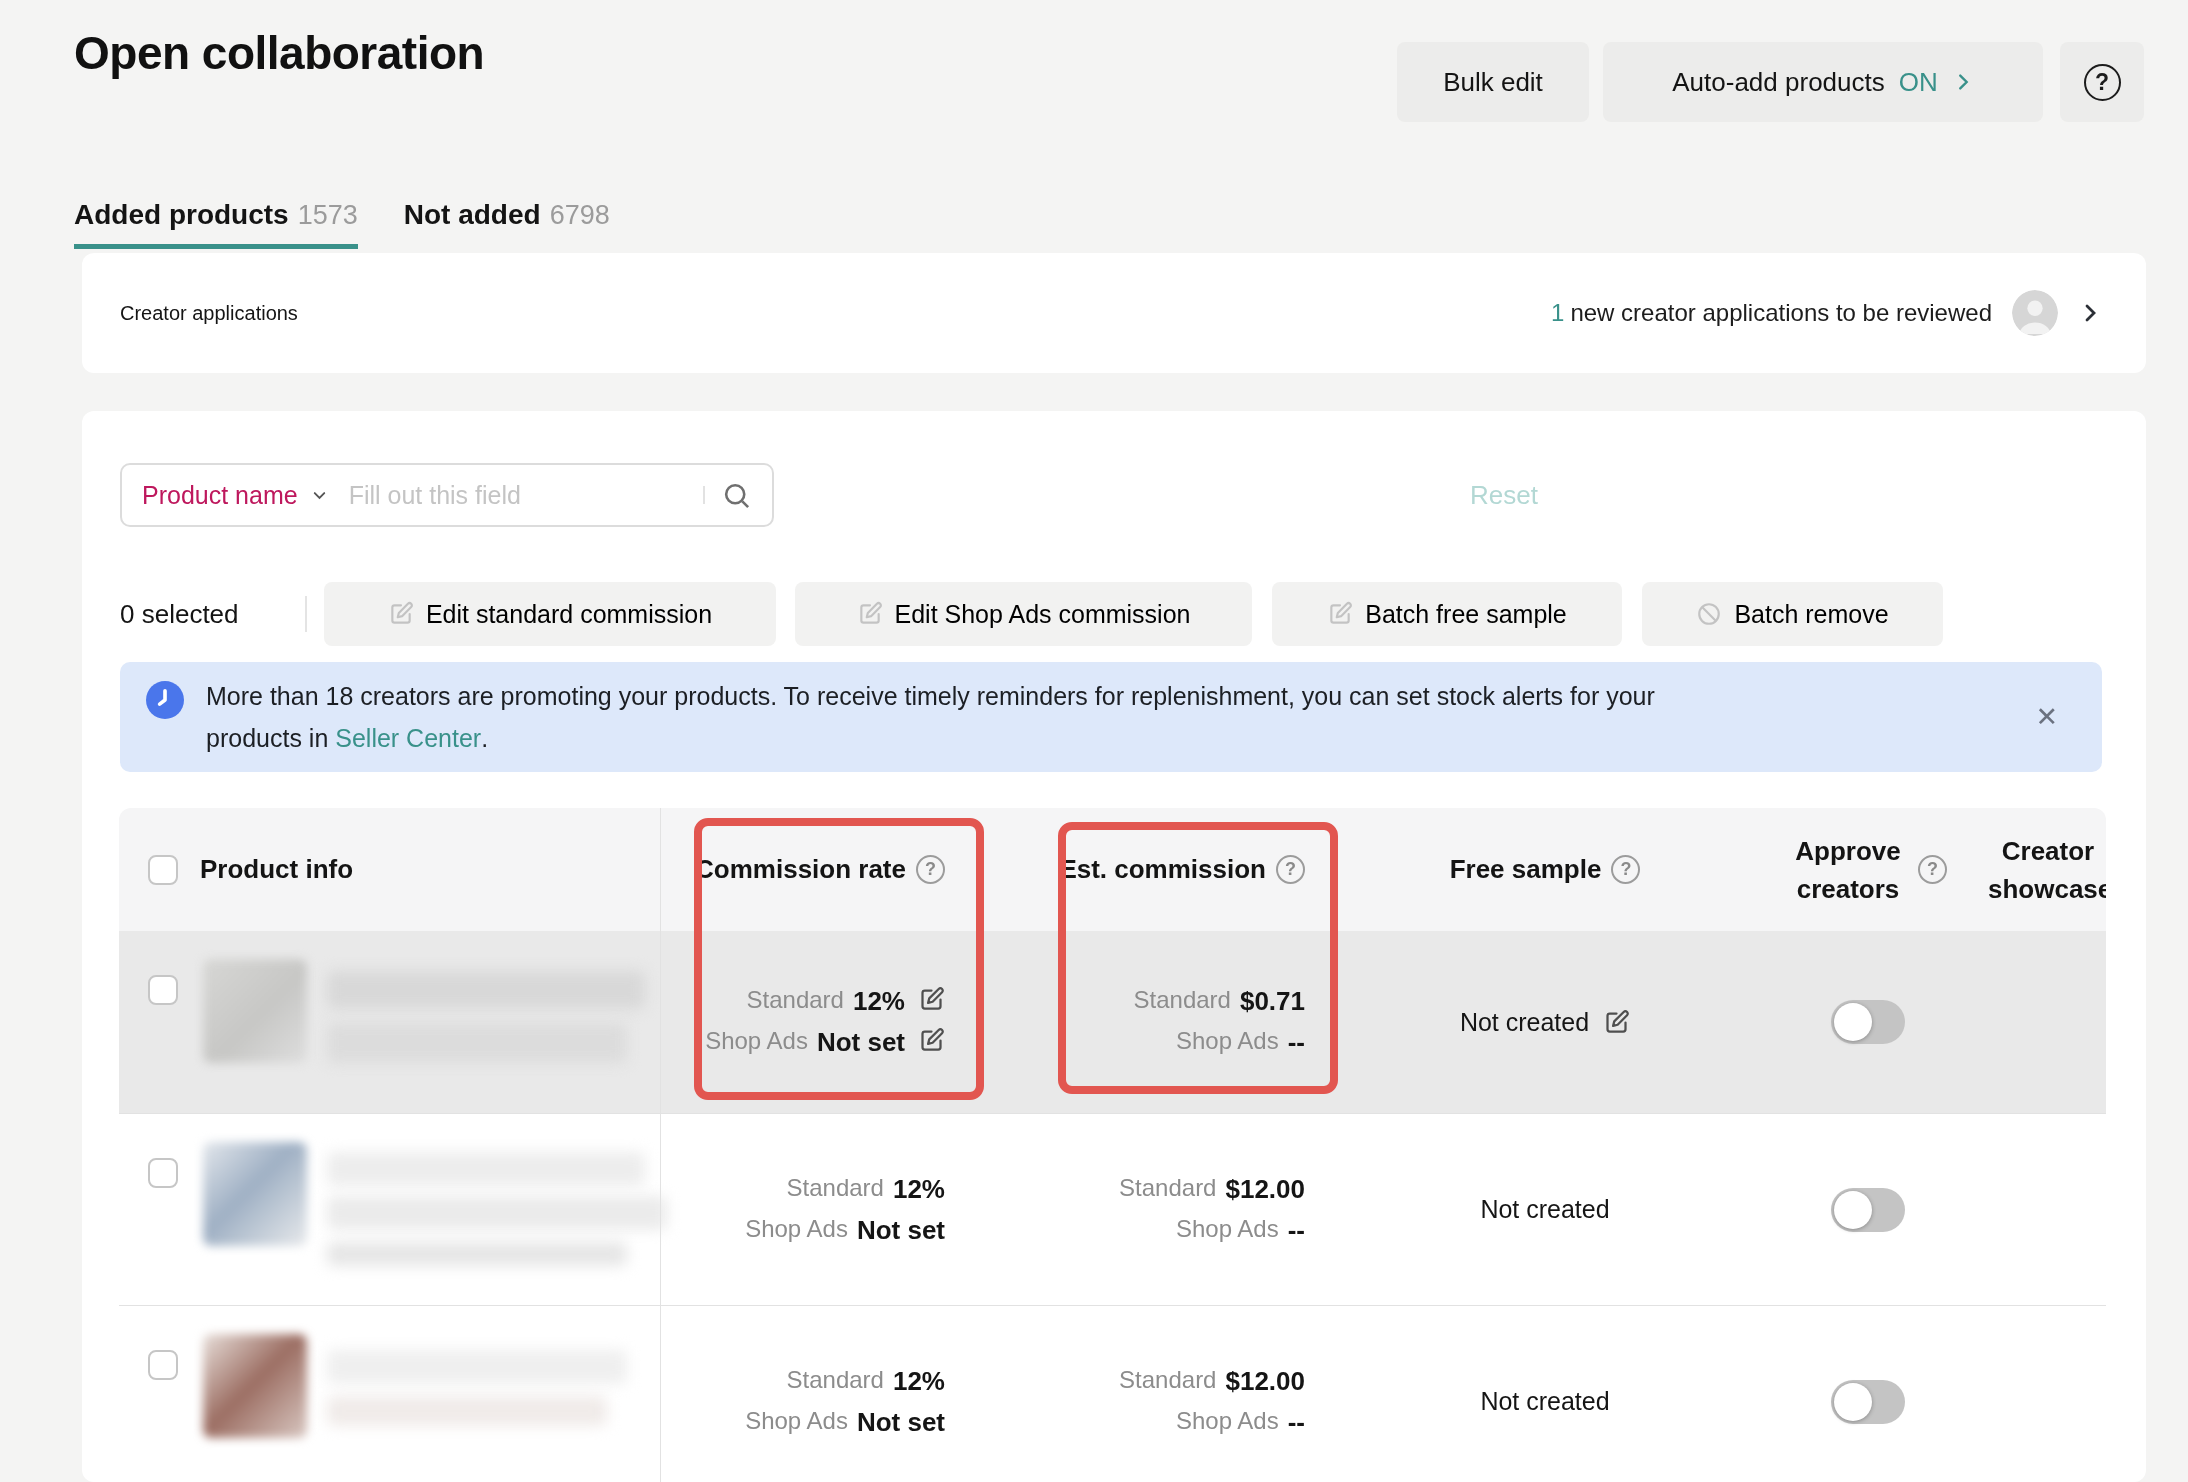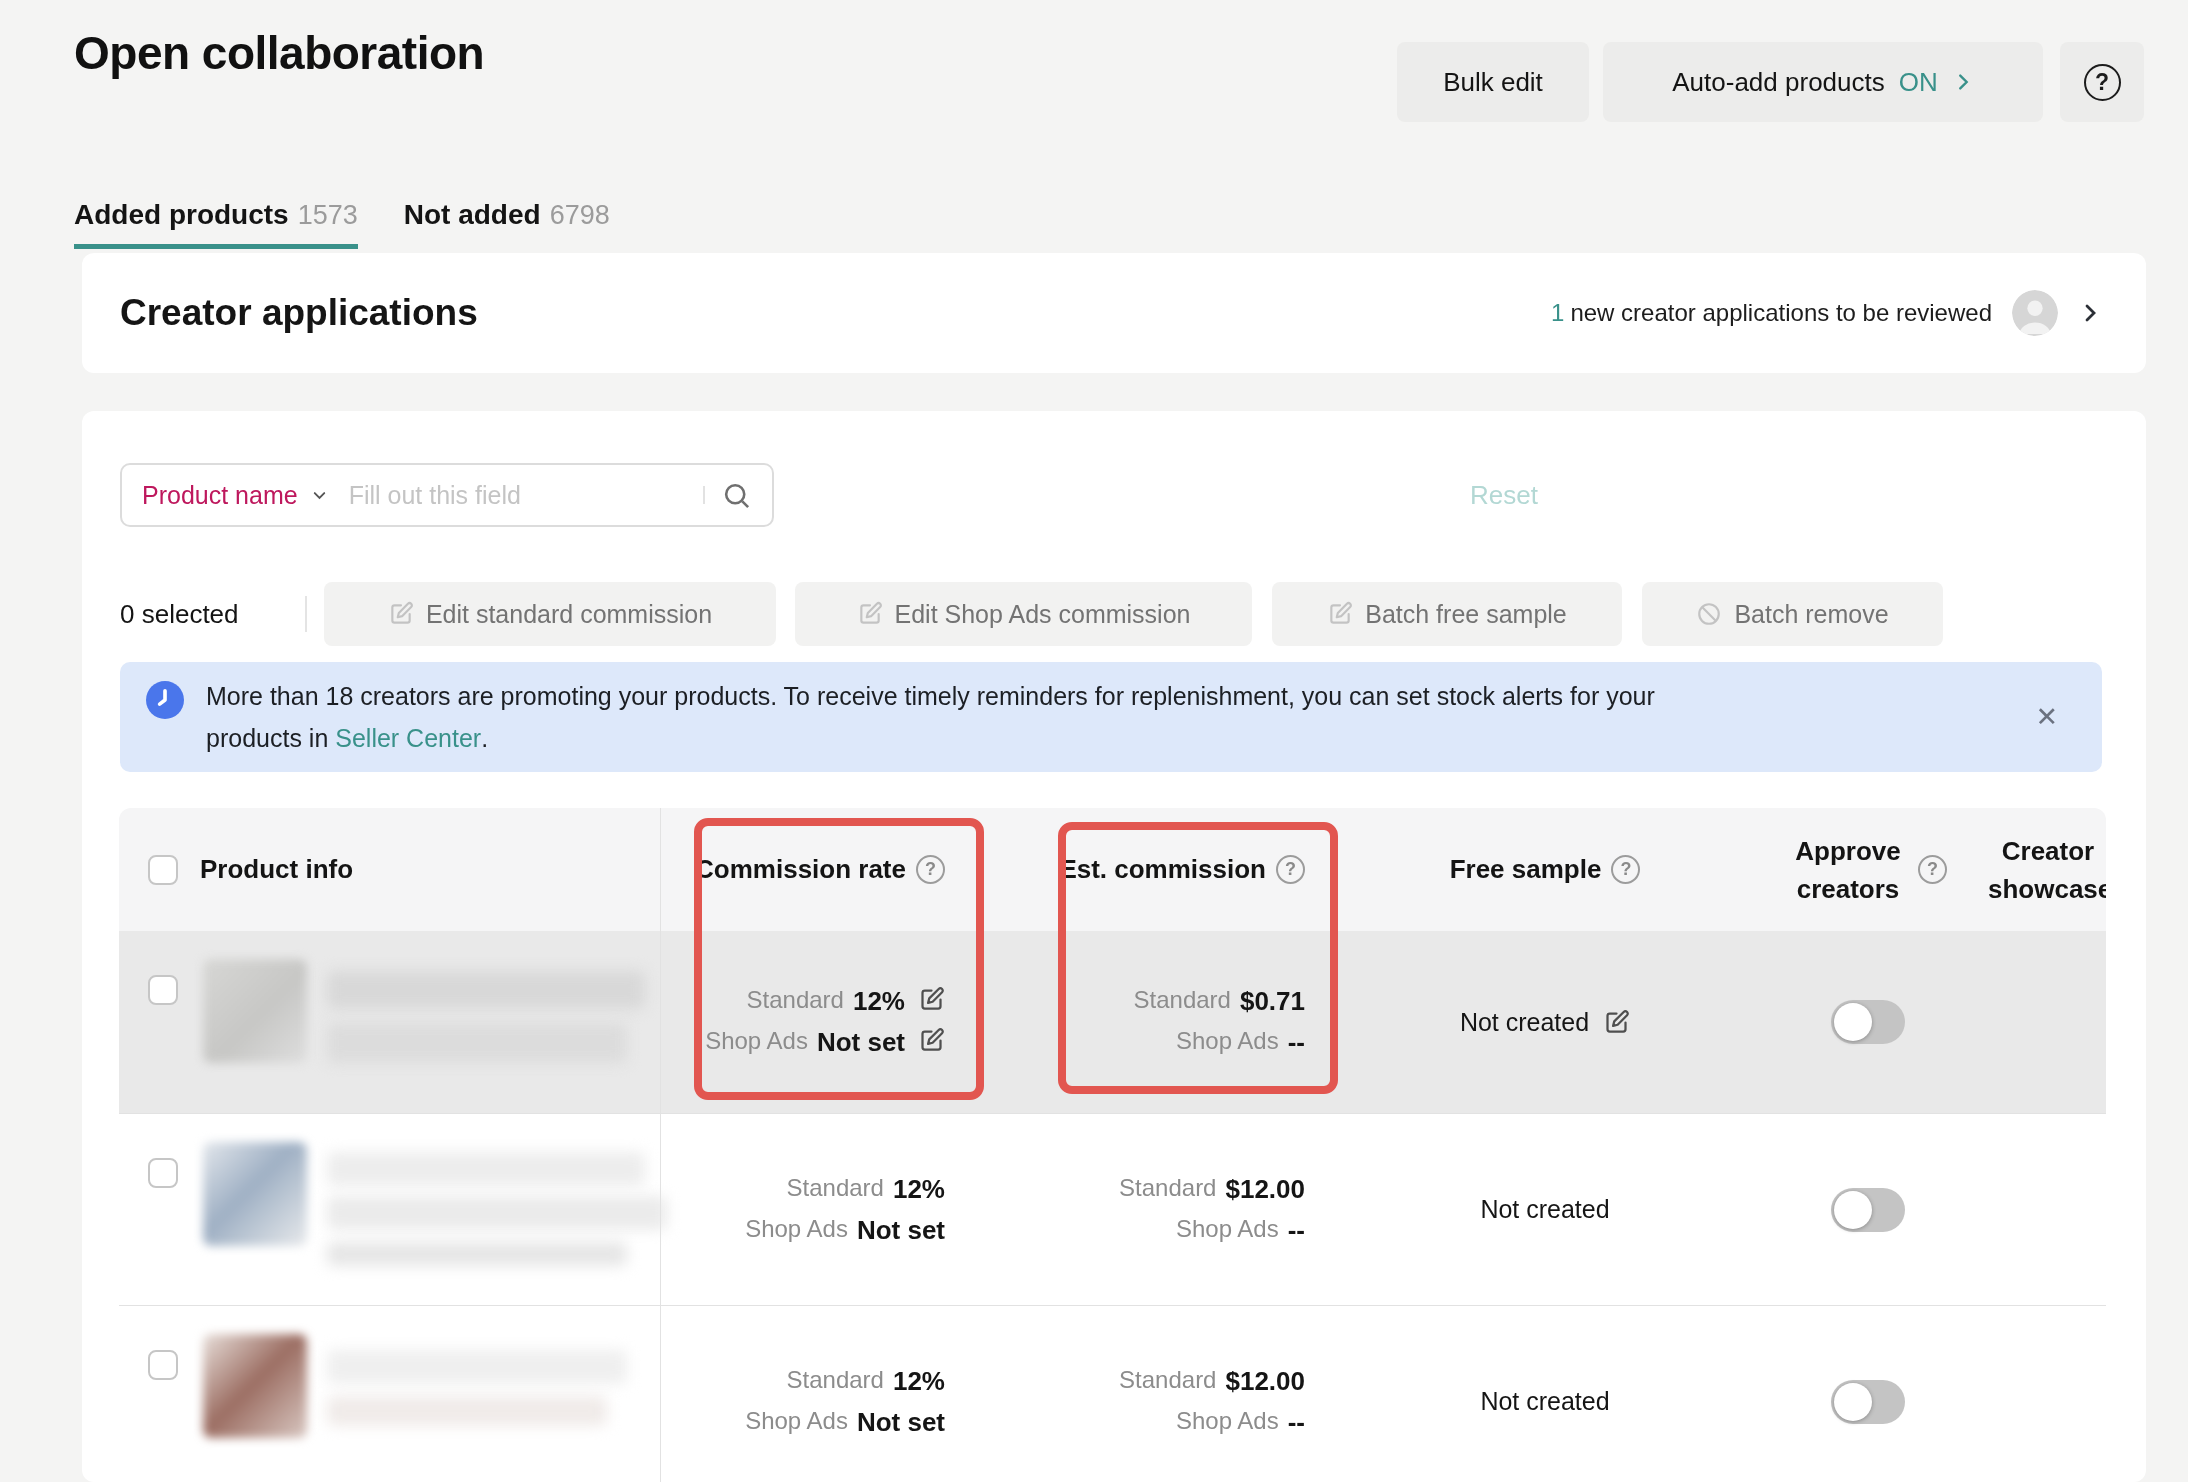--- a/index.html
+++ b/index.html
@@ -28,21 +28,21 @@
   
   .tabs { position:absolute; left:74px; top:172px; display:flex; gap:46px; }
   .tab { display:flex; align-items:baseline; gap:9px; padding-bottom:13px; cursor:pointer; }
   .tab-label { font-size:28px; font-weight:700; color:#141414; }
   .tab-count { font-size:27px; font-weight:400; color:#9b9b9b;margin-top:28px; }
   .tab.active { border-bottom:5px solid #39918a; }
   
   .card { position:absolute; background:#fff; border-radius:12px; }
   .card-creator { left:82px; top:253px; width:2064px; height:120px; }
   .card-main { left:82px; top:411px; width:2064px; height:1071px; overflow:hidden; }
-  .creator-title { position:absolute; left:38px; top:0; height:120px; display:flex; align-items:center; font-size:37px; font-weight:700; }
+  .creator-title { position:absolute; left:38px; top:0; height:120px; display:flex; align-items:center; font-size:20px; font-weight:400; }
   .creator-right { position:absolute; right:44px; top:0; height:120px; display:flex; align-items:center; gap:20px; }
   .creator-msg { font-size:24px; color:#1d1d1d; }
   .creator-count { color:#39918a; margin-right:6px; }
   .avatar { width:46px; height:46px; border-radius:50%; overflow:hidden; flex:none; }
   
   .filter-box { position:absolute; top:52px; height:64px; background:#fff; border:2px solid #dcdcdc; border-radius:10px; display:flex; align-items:center; }
   .fb1 { left:38px; width:654px; padding:0 20px; }
   .fb2 { left:740px; width:608px; padding:0 48px 0 48px; }
   .fb-label { font-size:25px; color:#be185d; white-space:nowrap; }
   .fb-chev { color:#555; margin-left:12px; display:flex; }
@@ -50,21 +50,21 @@
   .filter-input::placeholder { color:#c4c4c4; }
   .mini-divider { width:2px; height:18px; background:#e2e2e2; margin:0 16px 0 6px; }
   .search-ic { color:#6f6f6f; display:flex; cursor:pointer; }
   .fb-value { font-size:25px; color:#141414; margin-left:54px; white-space:nowrap; }
   .fb2 .fb-chev { margin-left:auto; }
   .reset-btn { position:absolute; left:1388px; top:52px; height:64px; display:flex; align-items:center; font-size:26px; font-weight:500; color:#b3d8d4; background:none; border:none; font-family:inherit; cursor:pointer; }
   
   .bulk-row { position:absolute; left:0; top:171px; width:100%; height:64px; }
   .sel-text { position:absolute; left:38px; top:0; height:64px; display:flex; align-items:center; font-size:26px; font-weight:500; color:#141414; }
   .v-div { position:absolute; left:223px; top:14px; width:2px; height:36px; background:#e4e4e4; }
-  .dbtn { position:absolute; top:0; height:64px; background:#f2f2f1; border:none; border-radius:8px; display:flex; align-items:center; justify-content:center; gap:12px; font-family:inherit; font-size:25px; color:#737373; cursor:default; }
+  .dbtn { position:absolute; top:0; height:64px; background:#f2f2f1; border:none; border-radius:8px; display:flex; align-items:center; justify-content:center; gap:12px; font-family:inherit; font-size:25px; color:#000000; cursor:default; }
   .dbtn svg { color:#c3c3c3; }
   .db1 { left:242px; width:452px; } .db2 { left:713px; width:457px; } .db3 { left:1190px; width:350px; } .db4 { left:1560px; width:301px; }
   
   .banner { position:absolute; left:38px; top:251px; width:1982px; height:110px; background:#dde8fa; border-radius:10px; }
   .banner-clock { position:absolute; left:26px; top:19px; width:38px; height:38px; }
   .banner-text { position:absolute; left:86px; top:13px; width:1800px; font-size:25px; line-height:42px; color:#1c1f24; }
   .banner-link { color:#39918a; font-weight:500; cursor:pointer; }
   .banner-close { position:absolute; right:44px; top:0; height:110px; display:flex; align-items:center; font-size:27px; color:#6b7280; background:none; border:none; cursor:pointer; font-family:inherit; }
   
   .table-block { position:absolute; left:37px; top:397px; width:1987px; height:674px; border-radius:12px; overflow:hidden; background:#fff; }

